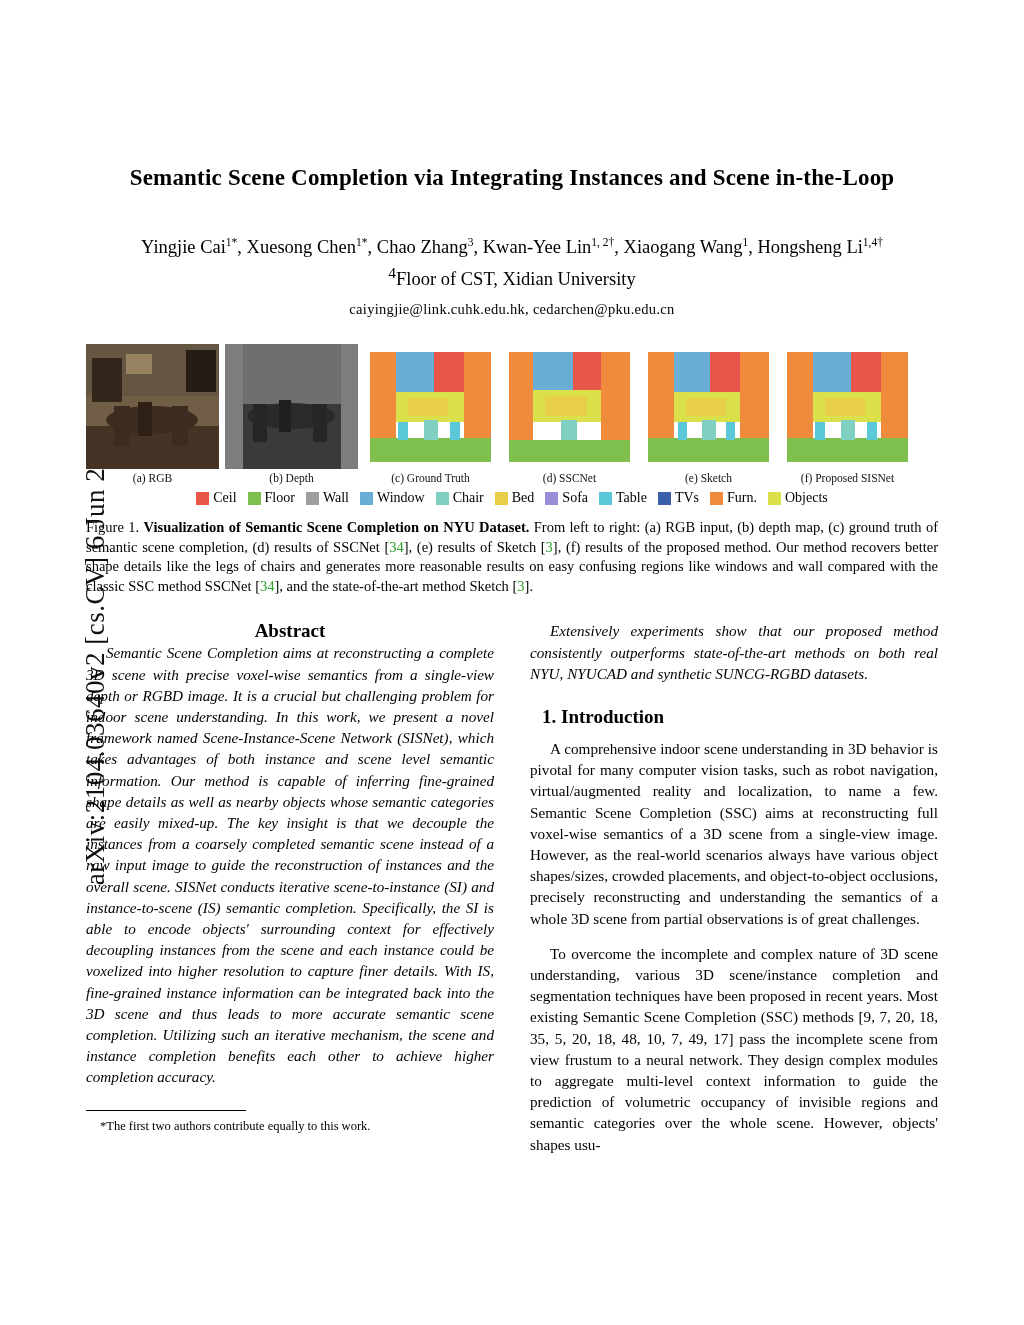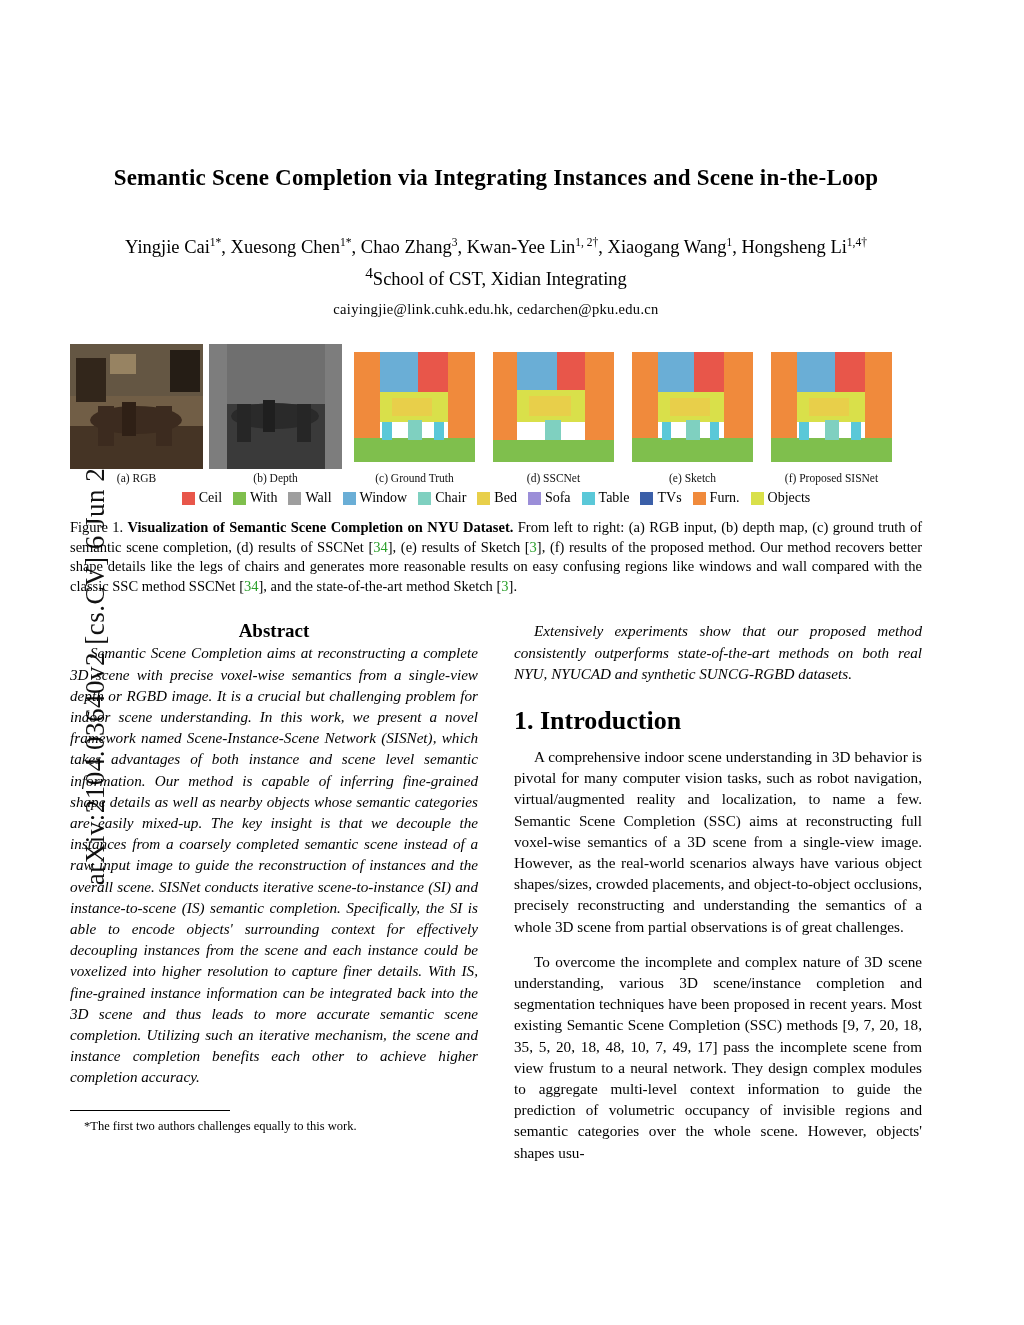--- a/index.html
+++ b/index.html
@@ -31,21 +31,21 @@
     transform-origin: center center;
     font-family: "Liberation Serif", serif;
     font-size: 27px;
     letter-spacing: 0.5px;
     color: #111;
     text-align: center;
     white-space: nowrap;
   }
   .content {
     position: absolute;
-    left: 70px;
+    left: 86px;
     top: 0;
     width: 852px;
   }
   .title {
     margin-top: 165px;
     text-align: center;
     font-size: 23px;
     font-weight: bold;
     letter-spacing: 0.2px;
   }
@@ -130,23 +130,23 @@
   }
   .col {
     width: 408px;
   }
   .sec-head {
     text-align: center;
     font-size: 19px;
     font-weight: bold;
   }
   .sec-head-left {
-    font-size: 26px;
+    font-size: 19px;
     font-weight: bold;
-    margin: 22px 0 10px 0;
+    margin: 22px 0 10px 12px;
   }
   p.body {
     font-size: 15.2px;
     line-height: 21.2px;
     text-align: justify;
     margin: 0 0 0 0;
     text-indent: 20px;
   }
   p.abstract {
     font-style: italic;
@@ -179,21 +179,21 @@
     <div class="authors">
       <span>Yingjie Cai<sup>1</sup><sup>*</sup>,</span>
       <span>Xuesong Chen<sup>1</sup><sup>*</sup>,</span>
       <span>Chao Zhang<sup>3</sup>,</span>
       <span>Kwan-Yee Lin<sup>1, 2</sup><sup>†</sup>,</span>
       <span>Xiaogang Wang<sup>1</sup>,</span>
       <span>Hongsheng Li<sup>1,4</sup><sup>†</sup></span>
     </div>
 
     <div class="affil">
-      <sup>4</sup><span>School of CST, Xidian Integrating</span>
+      <sup>4</sup><span>Floor of CST, Xidian University</span>
     </div>
 
     <div class="emails">caiyingjie@link.cuhk.edu.hk, cedarchen@pku.edu.cn</div>
 
     <div class="figure">
       <div class="fig-row">
 
         <div class="fig-cell">
           <svg width="133" height="125" viewBox="0 0 133 125">
             <rect x="0" y="0" width="133" height="125" fill="#6b5a46"></rect>
@@ -297,21 +297,21 @@
         <span>(f) Proposed SISNet</span>
       </div>
 
       <div class="legend">
         <span class="item">
             <i class="sw" style="background:#e8564a"></i>
             <span>Ceil</span>
           </span>
         <span class="item">
             <i class="sw" style="background:#7fbf4d"></i>
-            <span>With</span>
+            <span>Floor</span>
           </span>
         <span class="item">
             <i class="sw" style="background:#9e9e9e"></i>
             <span>Wall</span>
           </span>
         <span class="item">
             <i class="sw" style="background:#6aaed6"></i>
             <span>Window</span>
           </span>
         <span class="item">
@@ -348,21 +348,21 @@
         <span>Figure 1.</span>
         <b>Visualization of Semantic Scene Completion on NYU Dataset.</b><span> From left to right: (a) RGB input, (b) depth map, (c) ground truth of semantic scene completion, (d) results of SSCNet [</span><a class="cite">34</a><span>], (e) results of Sketch [</span><a class="cite">3</a><span>], (f) results of the proposed method. Our method recovers better shape details like the legs of chairs and generates more reasonable results on easy confusing regions like windows and wall compared with the classic SSC method SSCNet [</span><a class="cite">34</a><span>], and the state-of-the-art method Sketch [</span><a class="cite">3</a><span>].</span>
       </div>
     </div>
 
     <div class="columns">
       <div class="col">
         <div class="sec-head">Abstract</div>
         <p class="body abstract">Semantic Scene Completion aims at reconstructing a complete 3D scene with precise voxel-wise semantics from a single-view depth or RGBD image. It is a crucial but challenging problem for indoor scene understanding. In this work, we present a novel framework named Scene-Instance-Scene Network (SISNet), which takes advantages of both instance and scene level semantic information. Our method is capable of inferring fine-grained shape details as well as nearby objects whose semantic categories are easily mixed-up. The key insight is that we decouple the instances from a coarsely completed semantic scene instead of a raw input image to guide the reconstruction of instances and the overall scene. SISNet conducts iterative scene-to-instance (SI) and instance-to-scene (IS) semantic completion. Specifically, the SI is able to encode objects' surrounding context for effectively decoupling instances from the scene and each instance could be voxelized into higher resolution to capture finer details. With IS, fine-grained instance information can be integrated back into the 3D scene and thus leads to more accurate semantic scene completion. Utilizing such an iterative mechanism, the scene and instance completion benefits each other to achieve higher completion accuracy.</p>
         <div class="footnote-rule"></div>
-        <p class="footnote">*The first two authors challenges equally to this work.</p>
+        <p class="footnote">*The first two authors contribute equally to this work.</p>
       </div>
 
       <div class="col">
         <p class="body abstract">Extensively experiments show that our proposed method consistently outperforms state-of-the-art methods on both real NYU, NYUCAD and synthetic SUNCG-RGBD datasets.</p>
         <div class="sec-head-left">1. Introduction</div>
         <p class="body">A comprehensive indoor scene understanding in 3D behavior is pivotal for many computer vision tasks, such as robot navigation, virtual/augmented reality and localization, to name a few. Semantic Scene Completion (SSC) aims at reconstructing full voxel-wise semantics of a 3D scene from a single-view image. However, as the real-world scenarios always have various object shapes/sizes, crowded placements, and object-to-object occlusions, precisely reconstructing and understanding the semantics of a whole 3D scene from partial observations is of great challenges.</p>
         <div class="gap"></div>
         <p class="body">To overcome the incomplete and complex nature of 3D scene understanding, various 3D scene/instance completion and segmentation techniques have been proposed in recent years. Most existing Semantic Scene Completion (SSC) methods [9, 7, 20, 18, 35, 5, 20, 18, 48, 10, 7, 49, 17] pass the incomplete scene from view frustum to a neural network. They design complex modules to aggregate multi-level context information to guide the prediction of volumetric occupancy of invisible regions and semantic categories over the whole scene. However, objects' shapes usu-</p>
       </div>
     </div>

